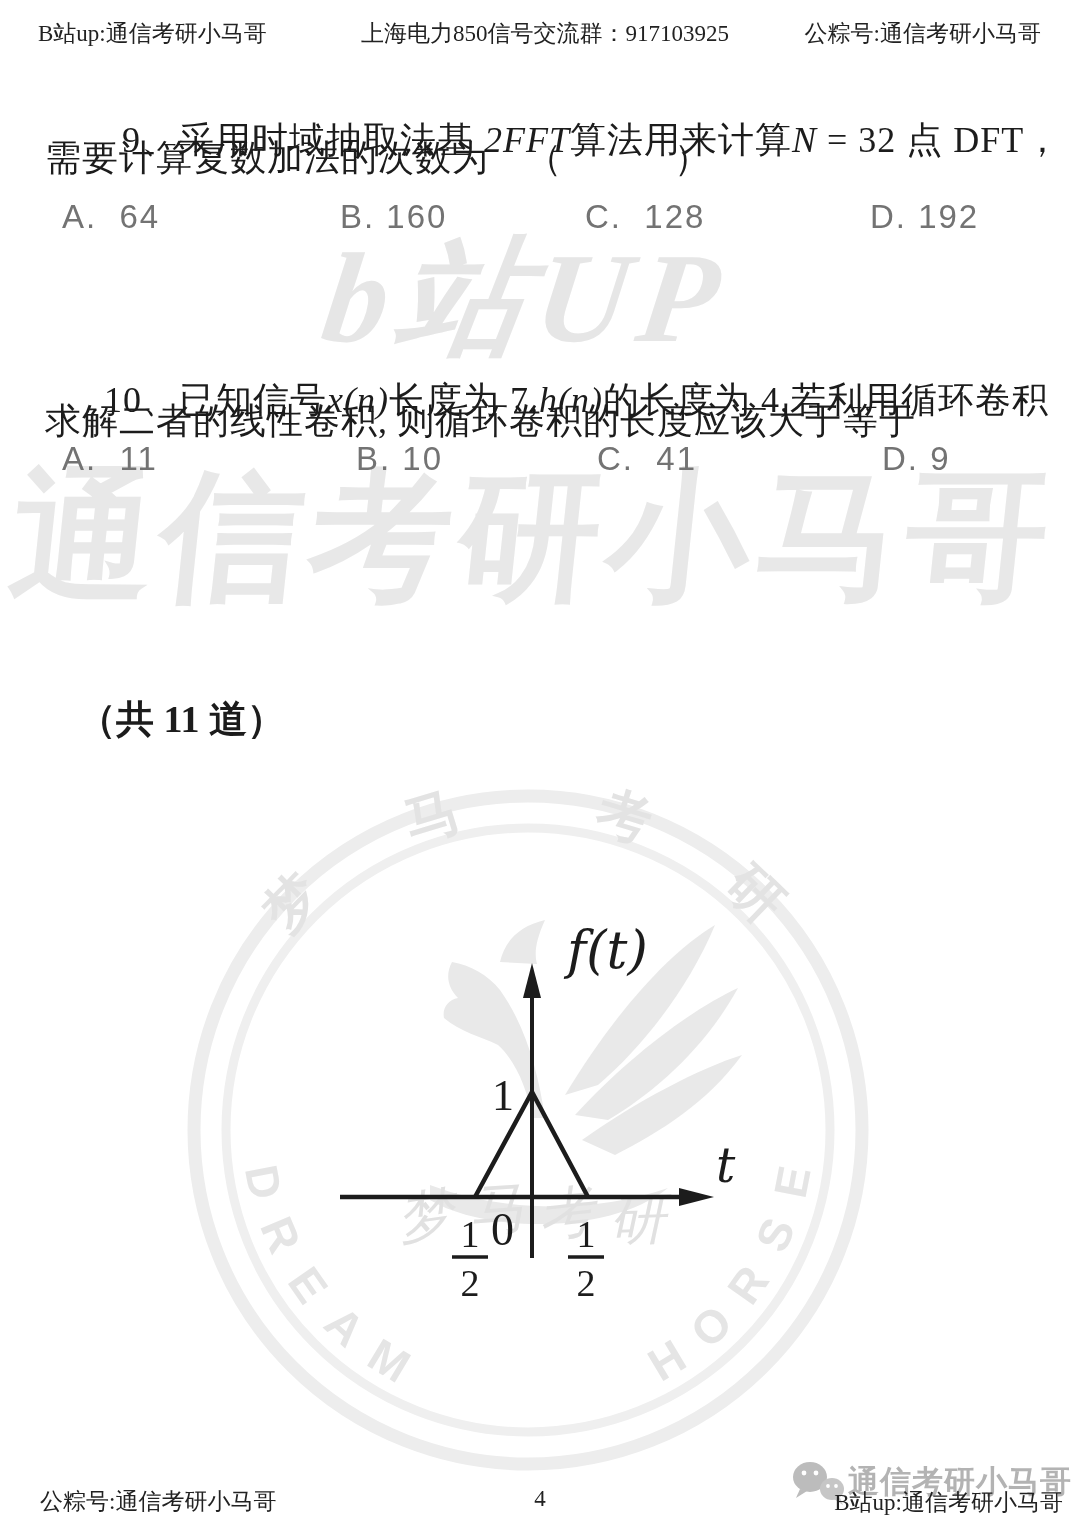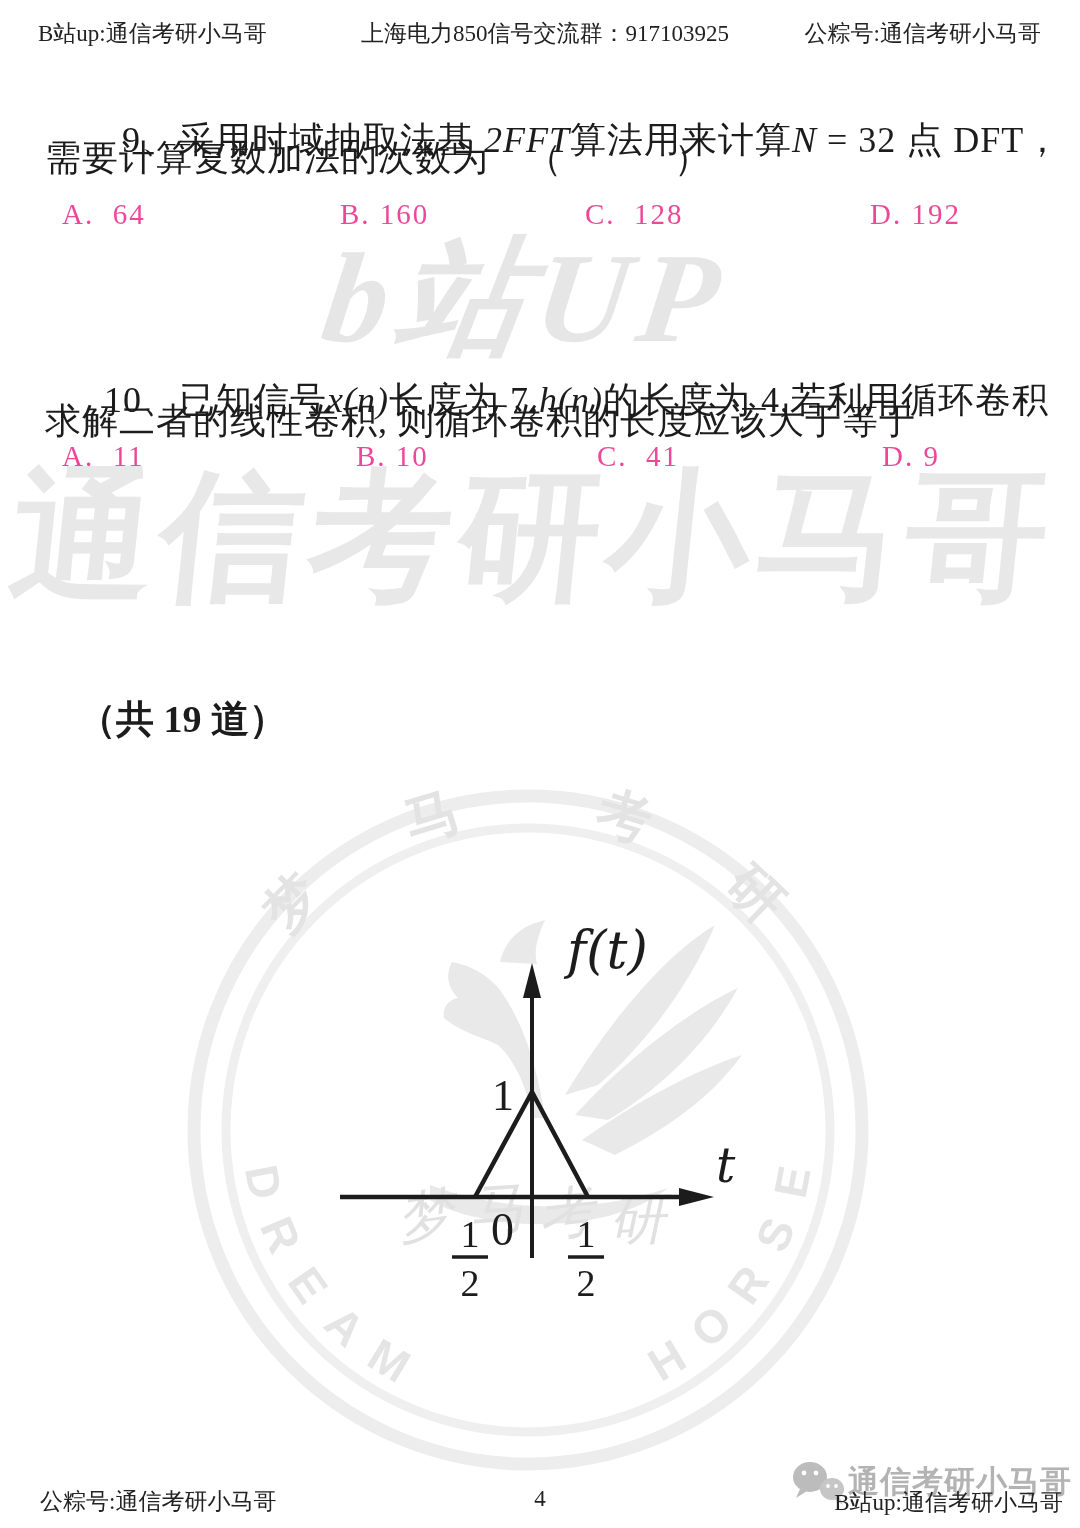--- a/index.html
+++ b/index.html
@@ -27,22 +27,22 @@
   .math{font-style:italic;font-family:Liberation Serif, serif;}
   .q9l1{left:62px;top:74px;}
   .q9l2{left:45px;top:134px;}
   .q10l1{left:44px;top:334px;}
   .q10l2{left:45px;top:397px;}
   .q1l1{left:46px;top:778px;}
   .sec-head{left:75px;top:612px;font-size:38px;font-weight:bold;letter-spacing:1px;}
   .sec-count{left:78px;top:694px;font-size:38px;font-weight:bold;}
 
   
-  .opt{position:absolute;font-family:Liberation Serif, serif;
-       font-size:29px;letter-spacing:2px;white-space:pre;color:#ec4899;}
+  .opt{position:absolute;font-family:Liberation Sans, sans-serif;
+       font-size:33px;letter-spacing:2px;white-space:pre;color:#737373;}
   .q9o .a{left:62px;}  .q9o .b{left:340px;} .q9o .c{left:585px;} .q9o .d{left:870px;}
   .q9o .opt{top:198px;}
   .q10o .a{left:62px;} .q10o .b{left:356px;} .q10o .c{left:597px;} .q10o .d{left:882px;}
   .q10o .opt{top:440px;}
 
   
   .wm-bup{
     left:325px;top:212px;font-size:128px;font-weight:bold;font-style:italic;
     color:#e6e6e6;letter-spacing:10px;transform:skewX(-8deg);
   }
@@ -150,21 +150,21 @@
       <span>10、已知信号</span><span class="math">x(n)</span><span>长度为 7,</span><span class="math">h(n)</span><span>的长度为 4,若利用循环卷积</span>
     </div>
     <div class="txt qline q10l2">求解二者的线性卷积, 则循环卷积的长度应该大于等于</div>
     <div class="q10o">
       <span class="opt a">A.  11</span>
       <span class="opt b">B. 10</span>
       <span class="opt c">C.  41</span>
       <span class="opt d">D. 9</span>
     </div>
 
-    <div class="txt sec-count">（共 19 道）</div>
+    <div class="txt sec-count">（共 11 道）</div>
 
 
     <svg class="graph-svg" width="420" height="420" viewBox="320 900 420 420">
 
       <line x1="532" y1="995" x2="532" y2="1258" stroke="#1c1c1c" stroke-width="4"></line>
       <polygon points="532,963 541,998 523,998" fill="#1c1c1c"></polygon>
       <line x1="340" y1="1197" x2="700" y2="1197" stroke="#1c1c1c" stroke-width="4.5"></line>
       <polygon points="714,1197 679,1188 679,1206" fill="#1c1c1c"></polygon>
 
       <path d="M475,1197 L532,1092 L588,1197" fill="none" stroke="#1c1c1c" stroke-width="4.5"></path>

